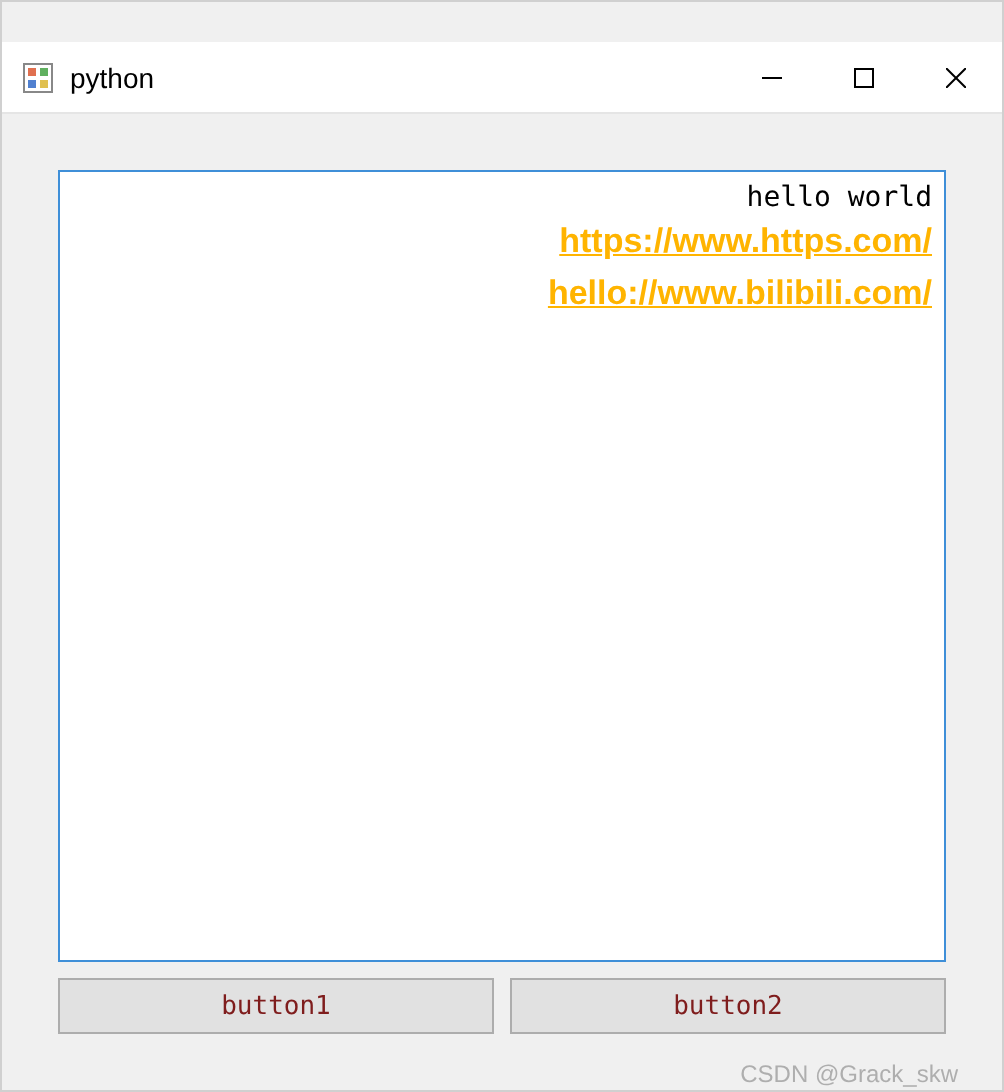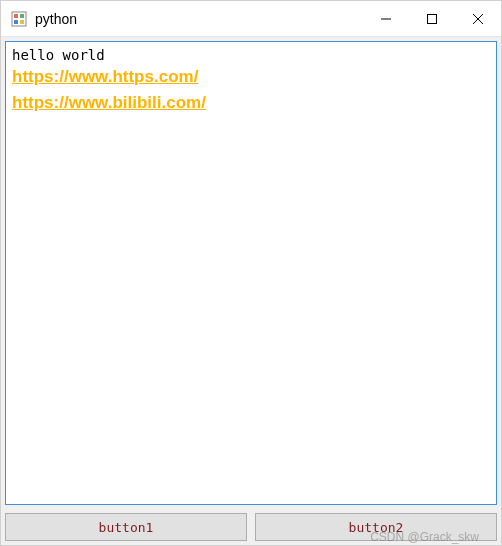--- a/index.html
+++ b/index.html
@@ -19,20 +19,21 @@
     border: 1px solid #d0d0d0;
     display: flex;
     flex-direction: column;
   }
   .titlebar {
     height: 36px;
     background: #ffffff;
     display: flex;
     align-items: center;
     border-bottom: 1px solid #e5e5e5;
+    margin-top: 20px;
   }
   .app-icon {
     width: 16px;
     height: 16px;
     margin-left: 10px;
     display: inline-block;
   }
   .app-title {
     margin-left: 8px;
     font-size: 14px;
@@ -49,22 +50,23 @@
     display: flex;
     align-items: center;
     justify-content: center;
     font-size: 14px;
     color: #000;
   }
   .client {
     flex: 1;
     display: flex;
     flex-direction: column;
-    padding: 4px;
+    padding: 28px;
     gap: 8px;
+    text-align: right;
   }
   .textbrowser {
     flex: 1;
     background: #ffffff;
     border: 1px solid #3f8fd8;
     padding: 4px 6px;
     overflow: auto;
   }
   .plain-line {
     font-family: "SimSun", "NSimSun", monospace;
@@ -140,21 +142,21 @@
           </svg>
       </div>
     </div>
   </div>
 
   <div class="client">
 
     <div class="textbrowser">
       <div class="plain-line">hello world</div>
       <div class="link-line">https://www.https.com/</div>
-      <div class="link-line">https://www.bilibili.com/</div>
+      <div class="link-line">hello://www.bilibili.com/</div>
     </div>
 
     <div class="btnrow">
       <div class="qbtn">button1</div>
       <div class="qbtn">button2</div>
     </div>
 
   </div>
 
 </div>

